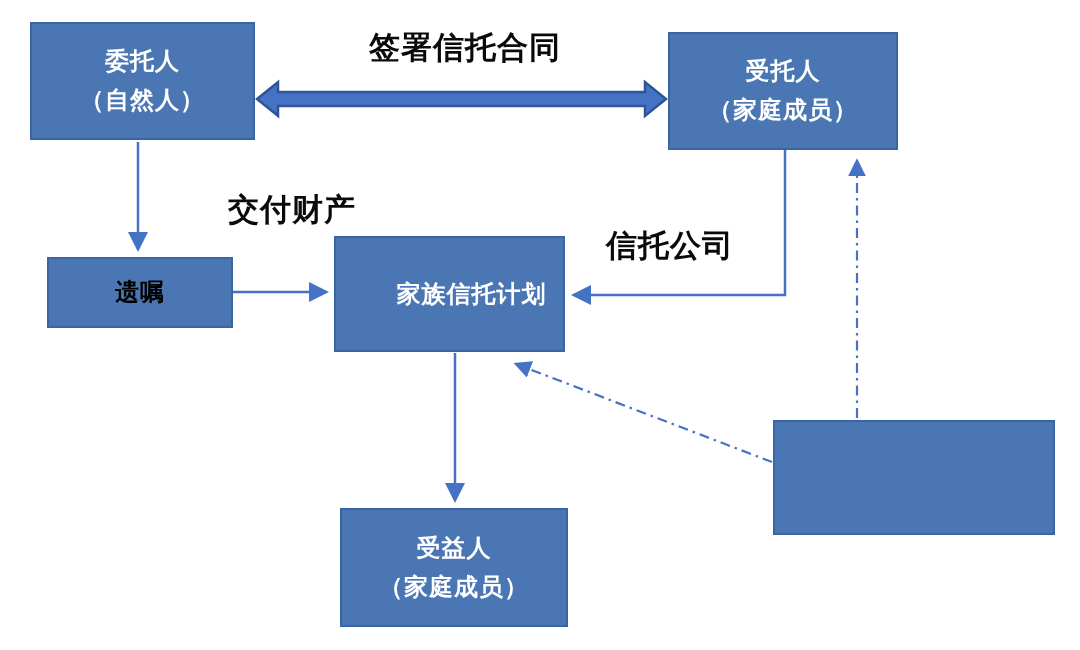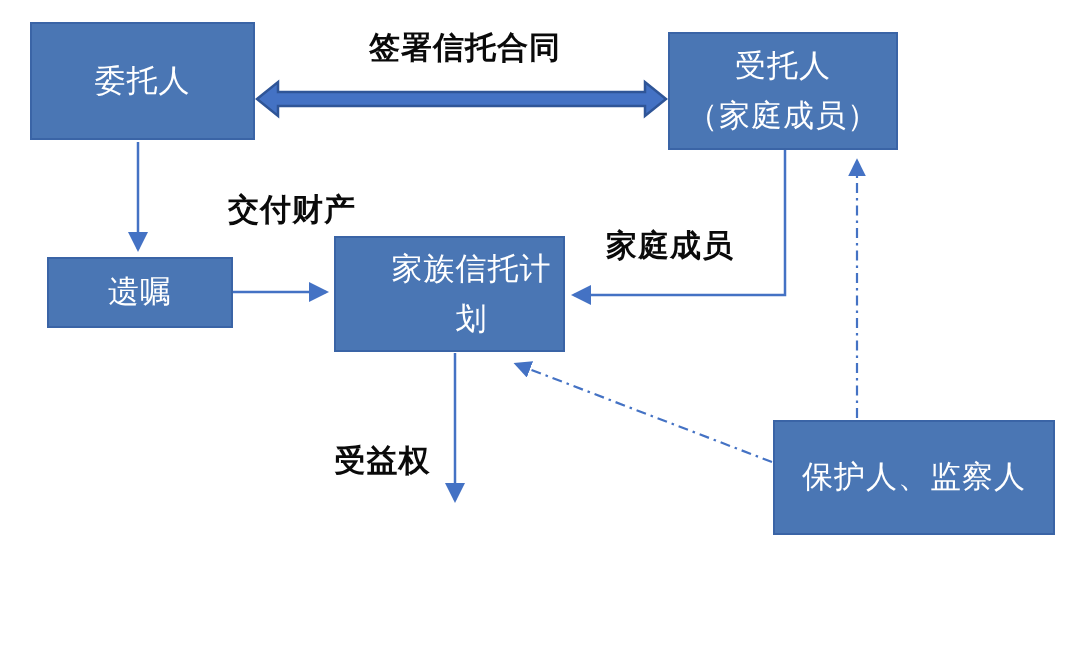--- a/index.html
+++ b/index.html
@@ -23,22 +23,22 @@
     height: 650px;
   }
   .node {
     position: absolute;
     box-sizing: border-box;
     display: flex;
     flex-direction: column;
     align-items: center;
     justify-content: center;
     text-align: center;
-    font-size: 31px;
-    font-weight: 400;
+    font-size: 24px;
+    font-weight: 700;
     letter-spacing: 1px;
     line-height: 1.62;
     border: 2px solid transparent;
   }
   .node-settlor     { left: 30px;  top: 22px;  width: 225px; height: 118px; }
   .node-trustee     { left: 668px; top: 32px;  width: 230px; height: 118px; }
   .node-will        { left: 47px;  top: 257px; width: 186px; height: 71px;  }
   .node-trust       { left: 334px; top: 236px; width: 231px; height: 116px; }
   .node-beneficiary { left: 340px; top: 508px; width: 228px; height: 119px; }
   .node-protector   { left: 773px; top: 420px; width: 282px; height: 115px; }
@@ -77,41 +77,44 @@
 
     <line x1="455" y1="353" x2="455" y2="500" stroke-width="2.5" marker-end="url(#arrow)" stroke="#4472c4"></line>
 
     <line x1="857" y1="418" x2="857" y2="161" stroke-width="2.2" stroke-dasharray="10 5 2.5 5" marker-end="url(#arrow)" stroke="#4472c4"></line>
 
     <line x1="772" y1="462" x2="516" y2="364" stroke-width="2.2" stroke-dasharray="10 5 2.5 5" marker-end="url(#arrow)" stroke="#4472c4"></line>
   </svg>
 
   <div class="node node-settlor" style="background-color: rgb(74, 118, 180); border-color: rgb(58, 100, 166); color: rgb(255, 255, 255);">
     <span>委托人</span>
+    <span>（自然人）</span>
   </div>
 
   <div class="node node-trustee" style="background-color: rgb(74, 118, 180); border-color: rgb(58, 100, 166); color: rgb(255, 255, 255); align-items: center;">
     <span>受托人</span>
     <span>（家庭成员）</span>
   </div>
 
-  <div class="node node-will" style="background-color: rgb(74, 118, 180); border-color: rgb(58, 100, 166); color: #ffffff;">
+  <div class="node node-will" style="background-color: rgb(74, 118, 180); border-color: rgb(58, 100, 166); color: #000000;">
     <span>遗嘱</span>
   </div>
 
   <div class="node node-trust" style="background-color: rgb(74, 118, 180); border-color: rgb(58, 100, 166); color: rgb(255, 255, 255); padding-left: 44px;">
     <span>家族信托计划</span>
   </div>
 
+  <div class="node node-beneficiary" style="background-color: rgb(74, 118, 180); border-color: rgb(58, 100, 166); color: rgb(255, 255, 255);">
+    <span>受益人</span>
+    <span>（家庭成员）</span>
+  </div>
 
   <div class="node node-protector" style="background-color: rgb(74, 118, 180); border-color: rgb(58, 100, 166); color: rgb(255, 255, 255);">
-    <span>保护人、监察人</span>
   </div>
 
   <div class="edge-label label-sign" style="color: rgb(10, 10, 10);">签署信托合同</div>
 
   <div class="edge-label label-deliver" style="color: rgb(10, 10, 10);">交付财产</div>
 
-  <div class="edge-label label-manage" style="color: rgb(10, 10, 10);">家庭成员</div>
+  <div class="edge-label label-manage" style="color: rgb(10, 10, 10);">信托公司</div>
 
-  <div class="edge-label label-benefit" style="color: rgb(10, 10, 10);">受益权</div>
 
 </div>
 
 </body></html>

